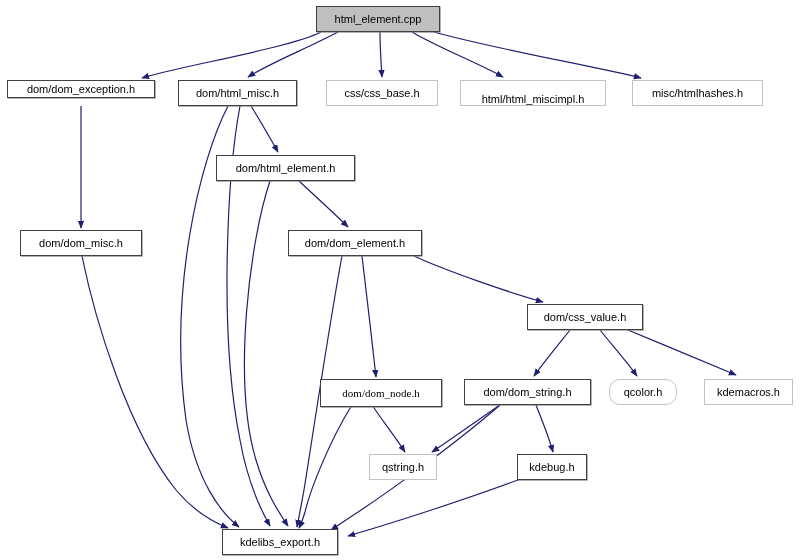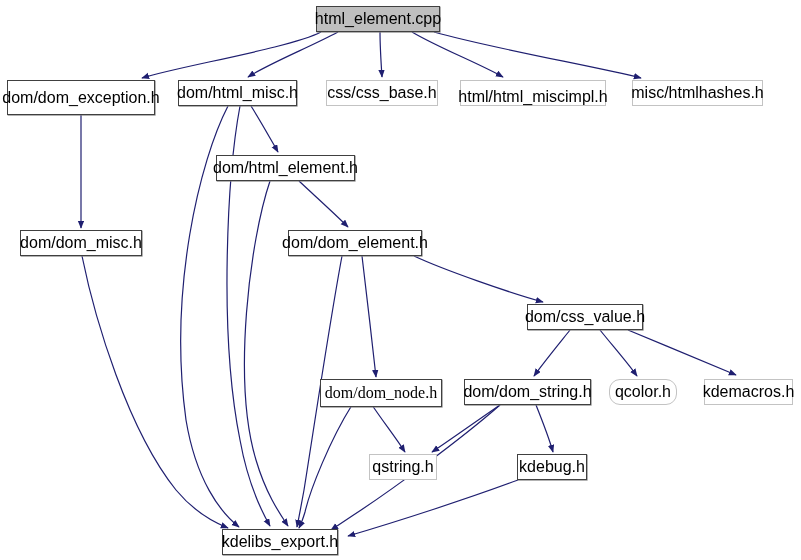--- a/index.html
+++ b/index.html
@@ -23,21 +23,21 @@
     top: 0;
     width: 801px;
     height: 560px;
   }
   .node {
     position: absolute;
     box-sizing: border-box;
     display: flex;
     align-items: center;
     justify-content: center;
-    font-size: 16px;
+    font-size: 11px;
     line-height: 1;
     color: #000000;
     white-space: nowrap;
     background: #ffffff;
     border: 1px solid #c3c3c3;
     z-index: 2;
   }
   .node.solid {
     border: 1px solid #404040;
     box-shadow: 0.6px 0.6px 0 0 #808080;
@@ -87,21 +87,21 @@
         <path d="M 536,405 C 542,420 549,438 553,452" fill="none" stroke="#1f1f70" stroke-width="1.2" marker-end="url(#arrowhead)"></path>
         <path d="M 500,405 C 460,440 392,490 352,516 C 340,524 334,528 331,530" fill="none" stroke="#1f1f70" stroke-width="1.2" marker-end="url(#arrowhead)"></path>
         <path d="M 518,480 C 470,498 396,522 348,536" fill="none" stroke="#1f1f70" stroke-width="1.2" marker-end="url(#arrowhead)"></path>
       </g>
   </svg>
 
   <div id="nodes-group">
       <div class="node root" style="left: 316px; top: 6px; width: 124px; height: 26px;">
         <span class="label">html_element.cpp</span>
       </div>
-      <div class="node solid" style="left: 7px; top: 80px; width: 148px; height: 35px;">
+      <div class="node solid" style="left: 7px; top: 80px; width: 148px; height: 18px;">
         <span class="label">dom/dom_exception.h</span>
       </div>
       <div class="node solid" style="left: 178px; top: 80px; width: 119px; height: 26px;">
         <span class="label">dom/html_misc.h</span>
       </div>
       <div class="node light" style="left: 326px; top: 80px; width: 112px; height: 26px;">
         <span class="label">css/css_base.h</span>
       </div>
       <div class="node light" style="left: 460px; top: 80px; width: 146px; height: 26px; align-items: flex-end;">
         <span class="label">html/html_miscimpl.h</span>

